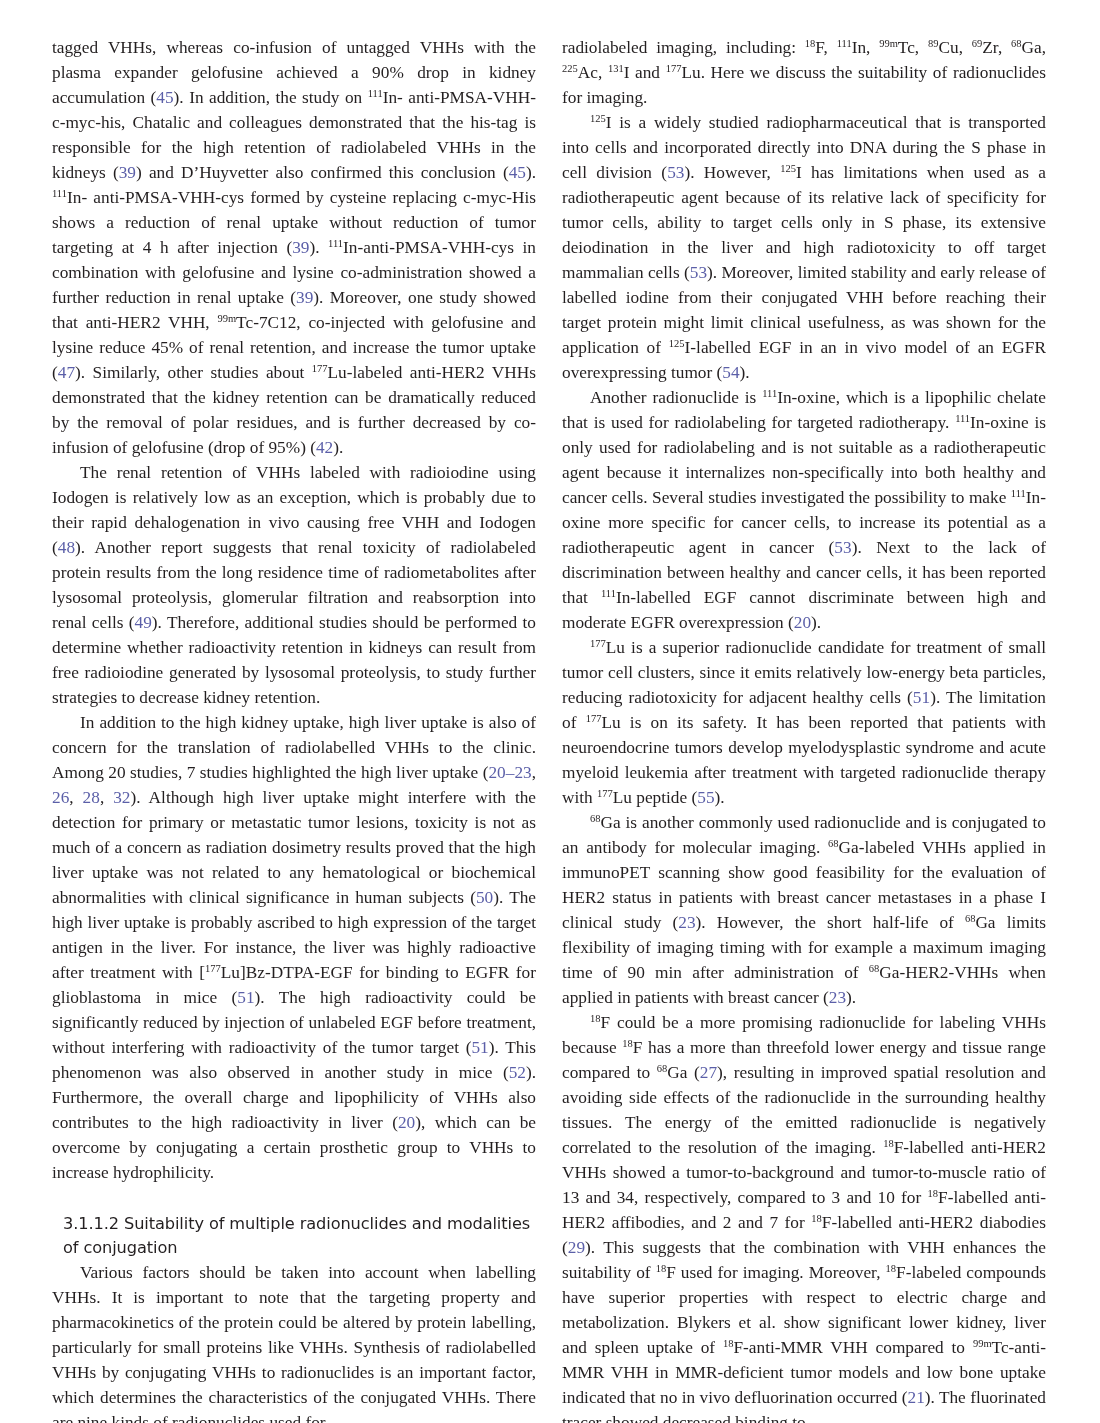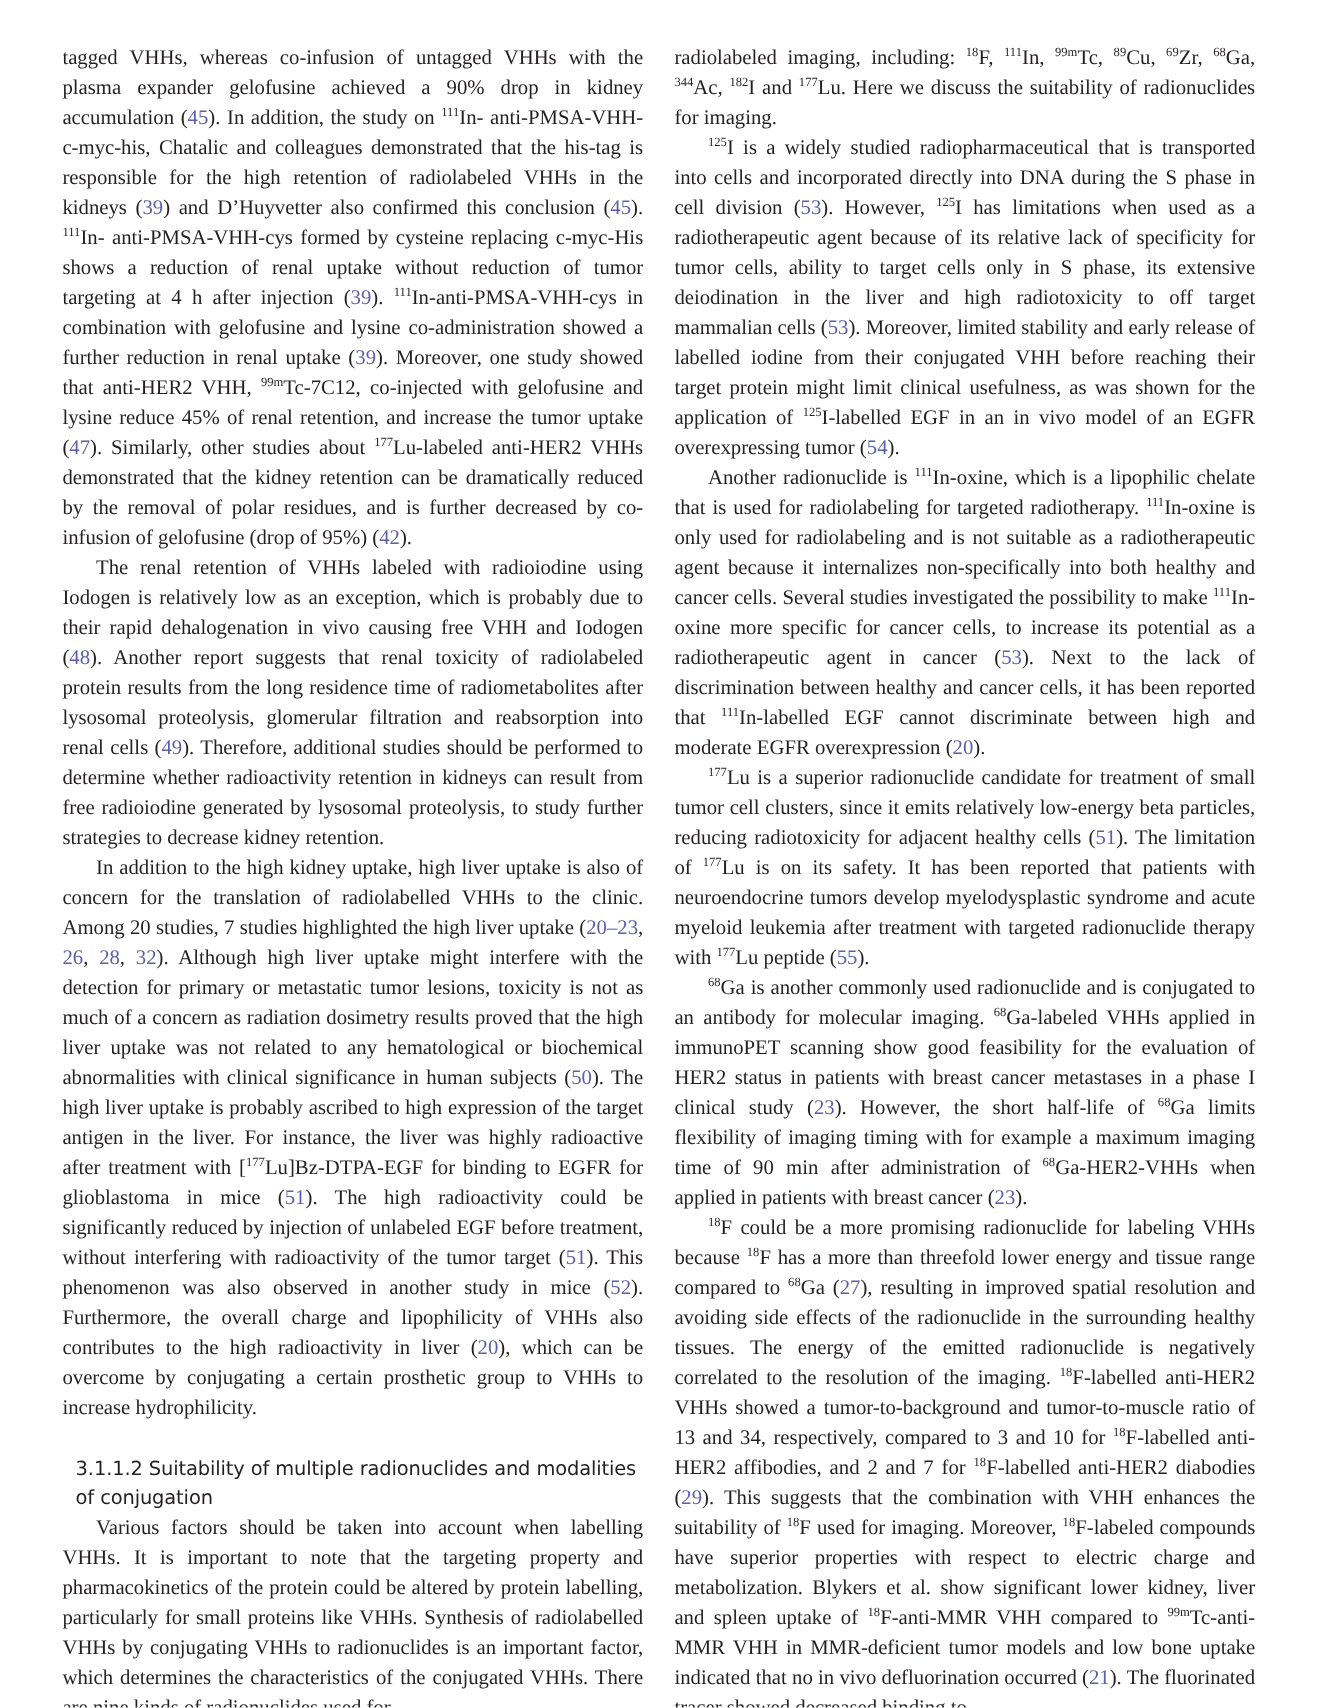--- a/index.html
+++ b/index.html
@@ -27,20 +27,20 @@
 
 <div class="page">
   <div class="col col-left">
       <p class="para">tagged VHHs, whereas co-infusion of untagged VHHs with the plasma expander gelofusine achieved a 90% drop in kidney accumulation (<span class="cite">45</span>). In addition, the study on <sup>111</sup>In- anti-PMSA-VHH-c-myc-his, Chatalic and colleagues demonstrated that the his-tag is responsible for the high retention of radiolabeled VHHs in the kidneys (<span class="cite">39</span>) and D’Huyvetter also confirmed this conclusion (<span class="cite">45</span>). <sup>111</sup>In- anti-PMSA-VHH-cys formed by cysteine replacing c-myc-His shows a reduction of renal uptake without reduction of tumor targeting at 4 h after injection (<span class="cite">39</span>). <sup>111</sup>In-anti-PMSA-VHH-cys in combination with gelofusine and lysine co-administration showed a further reduction in renal uptake (<span class="cite">39</span>). Moreover, one study showed that anti-HER2 VHH, <sup>99m</sup>Tc-7C12, co-injected with gelofusine and lysine reduce 45% of renal retention, and increase the tumor uptake (<span class="cite">47</span>). Similarly, other studies about <sup>177</sup>Lu-labeled anti-HER2 VHHs demonstrated that the kidney retention can be dramatically reduced by the removal of polar residues, and is further decreased by co-infusion of gelofusine (drop of 95%) (<span class="cite">42</span>).</p>
       <p class="para indent">The renal retention of VHHs labeled with radioiodine using Iodogen is relatively low as an exception, which is probably due to their rapid dehalogenation in vivo causing free VHH and Iodogen (<span class="cite">48</span>). Another report suggests that renal toxicity of radiolabeled protein results from the long residence time of radiometabolites after lysosomal proteolysis, glomerular filtration and reabsorption into renal cells (<span class="cite">49</span>). Therefore, additional studies should be performed to determine whether radioactivity retention in kidneys can result from free radioiodine generated by lysosomal proteolysis, to study further strategies to decrease kidney retention.</p>
       <p class="para indent">In addition to the high kidney uptake, high liver uptake is also of concern for the translation of radiolabelled VHHs to the clinic. Among 20 studies, 7 studies highlighted the high liver uptake (<span class="cite">20–23</span>, <span class="cite">26</span>, <span class="cite">28</span>, <span class="cite">32</span>). Although high liver uptake might interfere with the detection for primary or metastatic tumor lesions, toxicity is not as much of a concern as radiation dosimetry results proved that the high liver uptake was not related to any hematological or biochemical abnormalities with clinical significance in human subjects (<span class="cite">50</span>). The high liver uptake is probably ascribed to high expression of the target antigen in the liver. For instance, the liver was highly radioactive after treatment with [<sup>177</sup>Lu]Bz-DTPA-EGF for binding to EGFR for glioblastoma in mice (<span class="cite">51</span>). The high radioactivity could be significantly reduced by injection of unlabeled EGF before treatment, without interfering with radioactivity of the tumor target (<span class="cite">51</span>). This phenomenon was also observed in another study in mice (<span class="cite">52</span>). Furthermore, the overall charge and lipophilicity of VHHs also contributes to the high radioactivity in liver (<span class="cite">20</span>), which can be overcome by conjugating a certain prosthetic group to VHHs to increase hydrophilicity.</p>
       <h3 class="heading">3.1.1.2 Suitability of multiple radionuclides and modalities of conjugation</h3>
       <p class="para indent">Various factors should be taken into account when labelling VHHs. It is important to note that the targeting property and pharmacokinetics of the protein could be altered by protein labelling, particularly for small proteins like VHHs. Synthesis of radiolabelled VHHs by conjugating VHHs to radionuclides is an important factor, which determines the characteristics of the conjugated VHHs. There are nine kinds of radionuclides used for</p>
     </div>
   <div class="col col-right">
-      <p class="para">radiolabeled imaging, including: <sup>18</sup>F, <sup>111</sup>In, <sup>99m</sup>Tc, <sup>89</sup>Cu, <sup>69</sup>Zr, <sup>68</sup>Ga, <sup>344</sup>Ac, <sup>182</sup>I and <sup>177</sup>Lu. Here we discuss the suitability of radionuclides for imaging.</p>
+      <p class="para">radiolabeled imaging, including: <sup>18</sup>F, <sup>111</sup>In, <sup>99m</sup>Tc, <sup>89</sup>Cu, <sup>69</sup>Zr, <sup>68</sup>Ga, <sup>225</sup>Ac, <sup>131</sup>I and <sup>177</sup>Lu. Here we discuss the suitability of radionuclides for imaging.</p>
       <p class="para indent"><sup>125</sup>I is a widely studied radiopharmaceutical that is transported into cells and incorporated directly into DNA during the S phase in cell division (<span class="cite">53</span>). However, <sup>125</sup>I has limitations when used as a radiotherapeutic agent because of its relative lack of specificity for tumor cells, ability to target cells only in S phase, its extensive deiodination in the liver and high radiotoxicity to off target mammalian cells (<span class="cite">53</span>). Moreover, limited stability and early release of labelled iodine from their conjugated VHH before reaching their target protein might limit clinical usefulness, as was shown for the application of <sup>125</sup>I-labelled EGF in an in vivo model of an EGFR overexpressing tumor (<span class="cite">54</span>).</p>
       <p class="para indent">Another radionuclide is <sup>111</sup>In-oxine, which is a lipophilic chelate that is used for radiolabeling for targeted radiotherapy. <sup>111</sup>In-oxine is only used for radiolabeling and is not suitable as a radiotherapeutic agent because it internalizes non-specifically into both healthy and cancer cells. Several studies investigated the possibility to make <sup>111</sup>In-oxine more specific for cancer cells, to increase its potential as a radiotherapeutic agent in cancer (<span class="cite">53</span>). Next to the lack of discrimination between healthy and cancer cells, it has been reported that <sup>111</sup>In-labelled EGF cannot discriminate between high and moderate EGFR overexpression (<span class="cite">20</span>).</p>
       <p class="para indent"><sup>177</sup>Lu is a superior radionuclide candidate for treatment of small tumor cell clusters, since it emits relatively low-energy beta particles, reducing radiotoxicity for adjacent healthy cells (<span class="cite">51</span>). The limitation of <sup>177</sup>Lu is on its safety. It has been reported that patients with neuroendocrine tumors develop myelodysplastic syndrome and acute myeloid leukemia after treatment with targeted radionuclide therapy with <sup>177</sup>Lu peptide (<span class="cite">55</span>).</p>
       <p class="para indent"><sup>68</sup>Ga is another commonly used radionuclide and is conjugated to an antibody for molecular imaging. <sup>68</sup>Ga-labeled VHHs applied in immunoPET scanning show good feasibility for the evaluation of HER2 status in patients with breast cancer metastases in a phase I clinical study (<span class="cite">23</span>). However, the short half-life of <sup>68</sup>Ga limits flexibility of imaging timing with for example a maximum imaging time of 90 min after administration of <sup>68</sup>Ga-HER2-VHHs when applied in patients with breast cancer (<span class="cite">23</span>).</p>
       <p class="para indent"><sup>18</sup>F could be a more promising radionuclide for labeling VHHs because <sup>18</sup>F has a more than threefold lower energy and tissue range compared to <sup>68</sup>Ga (<span class="cite">27</span>), resulting in improved spatial resolution and avoiding side effects of the radionuclide in the surrounding healthy tissues. The energy of the emitted radionuclide is negatively correlated to the resolution of the imaging. <sup>18</sup>F-labelled anti-HER2 VHHs showed a tumor-to-background and tumor-to-muscle ratio of 13 and 34, respectively, compared to 3 and 10 for <sup>18</sup>F-labelled anti-HER2 affibodies, and 2 and 7 for <sup>18</sup>F-labelled anti-HER2 diabodies (<span class="cite">29</span>). This suggests that the combination with VHH enhances the suitability of <sup>18</sup>F used for imaging. Moreover, <sup>18</sup>F-labeled compounds have superior properties with respect to electric charge and metabolization. Blykers et al. show significant lower kidney, liver and spleen uptake of <sup>18</sup>F-anti-MMR VHH compared to <sup>99m</sup>Tc-anti-MMR VHH in MMR-deficient tumor models and low bone uptake indicated that no in vivo defluorination occurred (<span class="cite">21</span>). The fluorinated tracer showed decreased binding to</p>
     </div>
 </div>
 
 </body></html>

